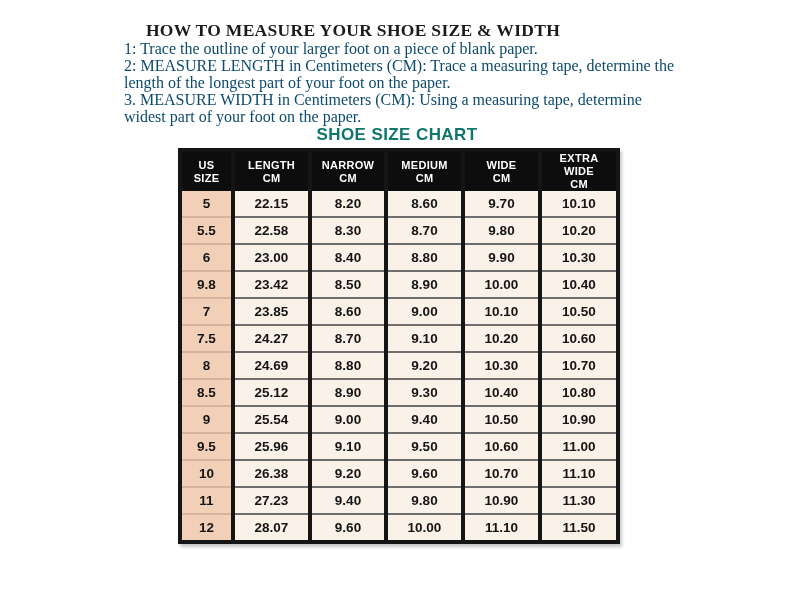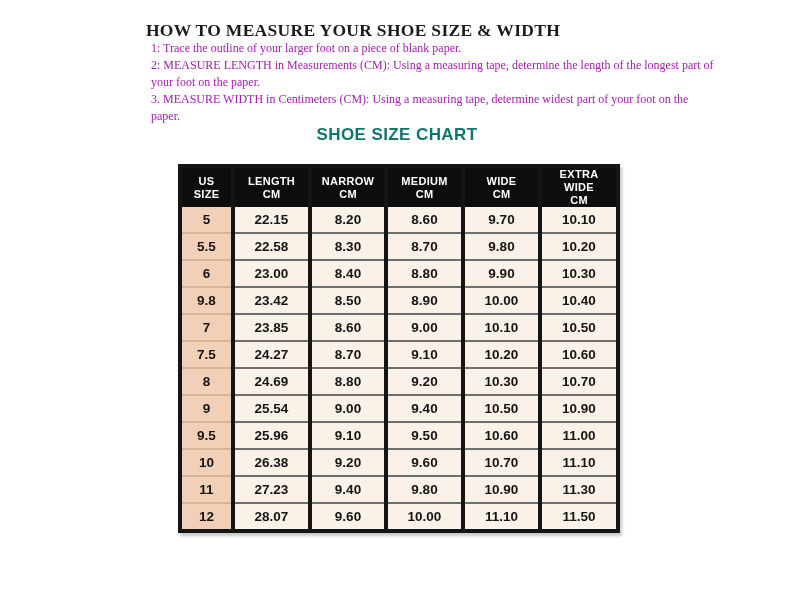--- a/index.html
+++ b/index.html
@@ -18,31 +18,31 @@
     font-family:"Liberation Serif", serif;color:var(--text);
   }
   .page-title{
     position:absolute;top:20px;left:0;width:706px;margin:0;
     text-align:center;
     font-family:"Liberation Serif", serif;
     font-size:17.5px;font-weight:700;letter-spacing:0.3px;color:#1b1b1b;
   }
   .instructions{
     position:absolute;top:40px;left:124px;width:563px;
-    font-size:12px;line-height:17px;color:#a21caf;margin-left:27px;
+    font-size:16px;line-height:17px;color:#0c4a6e;
   }
   .instructions p{margin:0;}
   .chart-heading{
     position:absolute;top:125px;left:178px;width:438px;margin:0;
     text-align:center;
     font-family:"Liberation Sans", sans-serif;
     font-size:17px;font-weight:700;letter-spacing:0.4px;color:#0f766e;
   }
   .table-wrap{
-    position:absolute;top:164px;left:178px;
+    position:absolute;top:148px;left:178px;
   }
   table.size-chart{
     border-collapse:collapse;table-layout:fixed;
     border:4px solid var(--table-border);
     box-shadow:2px 3px 3px rgba(0,0,0,0.22);
     background:var(--cell-bg);
   }
   table.size-chart th{
     background:var(--header-bg);color:var(--header-text);
     font-family:"Liberation Sans", sans-serif;
@@ -72,21 +72,21 @@
   col.c-wide{width:77px;}
   col.c-xwide{width:78px;}
 </style>
 </head>
 <body>
 
 <h1 class="page-title">HOW TO MEASURE YOUR SHOE SIZE &amp; WIDTH</h1>
 
 <div class="instructions">
   <p>1: Trace the outline of your larger foot on a piece of blank paper.</p>
-  <p>2: MEASURE LENGTH in Measurements (CM): Using a measuring tape, determine the length of the longest part of your foot on the paper.</p>
+  <p>2: MEASURE LENGTH in Centimeters (CM): Trace a measuring tape, determine the length of the longest part of your foot on the paper.</p>
   <p>3. MEASURE WIDTH in Centimeters (CM): Using a measuring tape, determine widest part of your foot on the paper.</p>
 </div>
 
 <h2 class="chart-heading">SHOE SIZE CHART</h2>
 
 <div class="table-wrap">
   <table class="size-chart">
     <colgroup>
       <col class="c-size">
         <col class="c-length">
@@ -156,20 +156,28 @@
         </tr>
         <tr>
           <td class="size-cell">8</td>
           <td class="value-cell">24.69</td>
           <td class="value-cell">8.80</td>
           <td class="value-cell">9.20</td>
           <td class="value-cell">10.30</td>
           <td class="value-cell">10.70</td>
         </tr>
         <tr>
+          <td class="size-cell">8.5</td>
+          <td class="value-cell">25.12</td>
+          <td class="value-cell">8.90</td>
+          <td class="value-cell">9.30</td>
+          <td class="value-cell">10.40</td>
+          <td class="value-cell">10.80</td>
+        </tr>
+        <tr>
           <td class="size-cell">9</td>
           <td class="value-cell">25.54</td>
           <td class="value-cell">9.00</td>
           <td class="value-cell">9.40</td>
           <td class="value-cell">10.50</td>
           <td class="value-cell">10.90</td>
         </tr>
         <tr>
           <td class="size-cell">9.5</td>
           <td class="value-cell">25.96</td>

